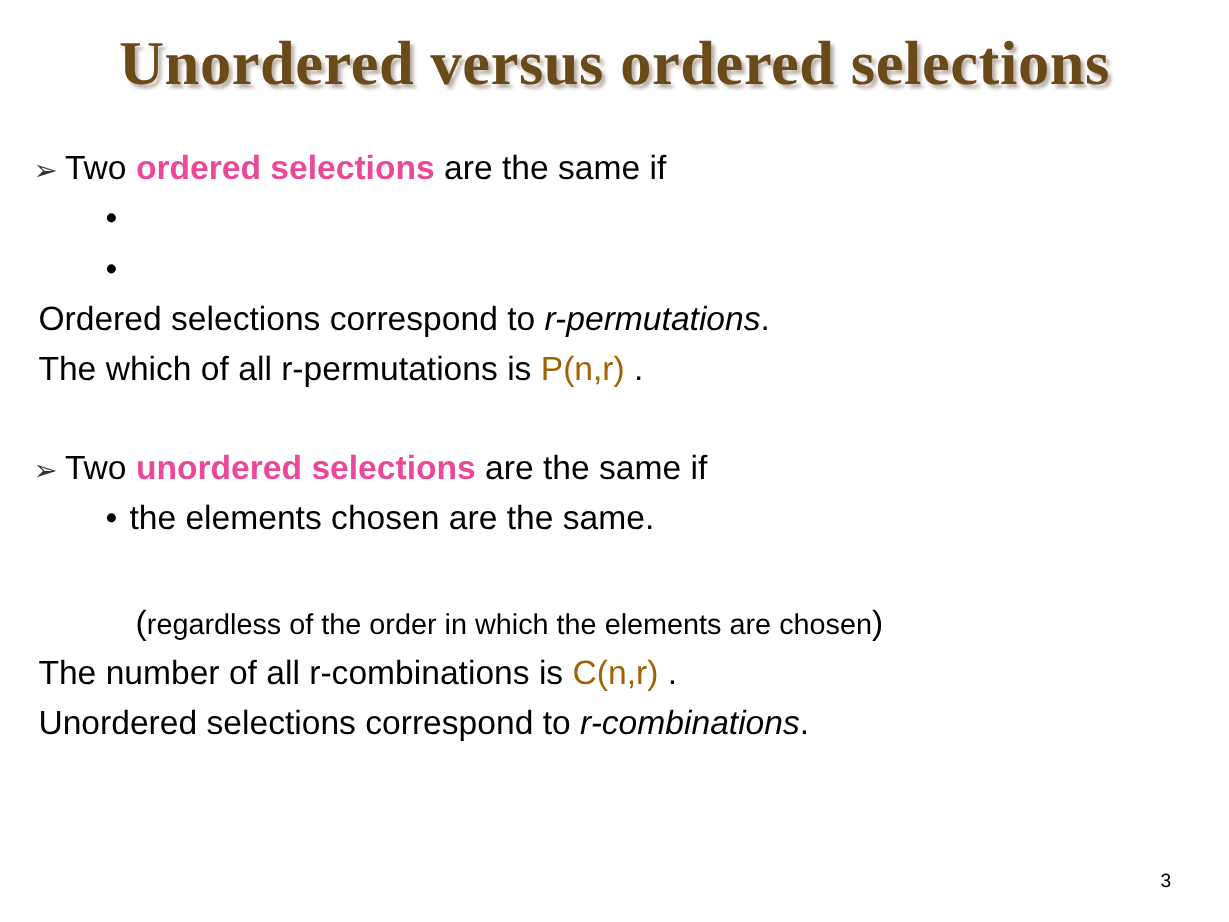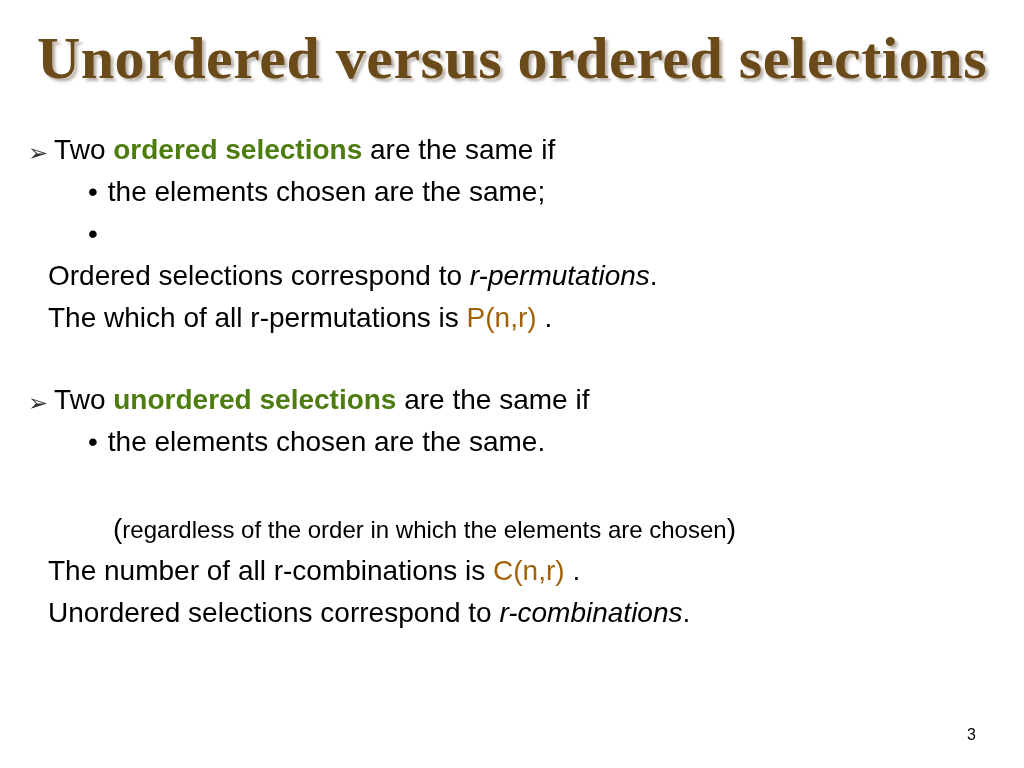--- a/index.html
+++ b/index.html
@@ -11,21 +11,21 @@
       width: 1024px;
       height: 768px;
       background: #ffffff;
       font-family: Arial, Helvetica, sans-serif;
       padding: 24px 28px;
       position: relative;
       overflow: hidden;
     }
     .title {
       font-family: "Comic Sans MS", cursive;
-      font-size: 60px;
+      font-size: 52px;
       font-weight: bold;
       color: #6b4a1a;
       text-align: center;
       text-shadow: 3px 3px 3px rgba(130, 115, 100, 0.55);
       letter-spacing: 0.5px;
       margin-bottom: 36px;
     }
     .content {
       color: #000000;
       font-size: 28px;
@@ -41,24 +41,24 @@
       margin-right: 6px;
       position: relative;
       top: 6px;
     }
     .dot {
       font-size: 28px;
       margin-left: 60px;
       margin-right: 10px;
     }
     .plain {
-      margin-left: 20px;
+      margin-left: 4px;
     }
     .emph {
-      color: #4d7c0f;
+      color: #ec4899;
       font-weight: bold;
     }
     .ital {
       font-style: italic;
     }
     .formula {
       color: #a16207;
     }
     .paren-note {
       font-size: 24px;
@@ -88,21 +88,20 @@
 
   <div class="bullet-row">
     <span class="arrow">➢</span>
     <span>
       <span>Two </span><span class="emph">ordered selections</span><span> are the same if</span>
     </span>
   </div>
 
   <div class="bullet-row">
     <span class="dot">•</span>
-    <span>the elements chosen are the same;</span>
   </div>
 
   <div class="bullet-row">
     <span class="dot">•</span>
   </div>
 
   <div class="plain">
     <span>Ordered selections correspond to </span><span class="ital">r-permutations</span><span>.</span>
   </div>
 

